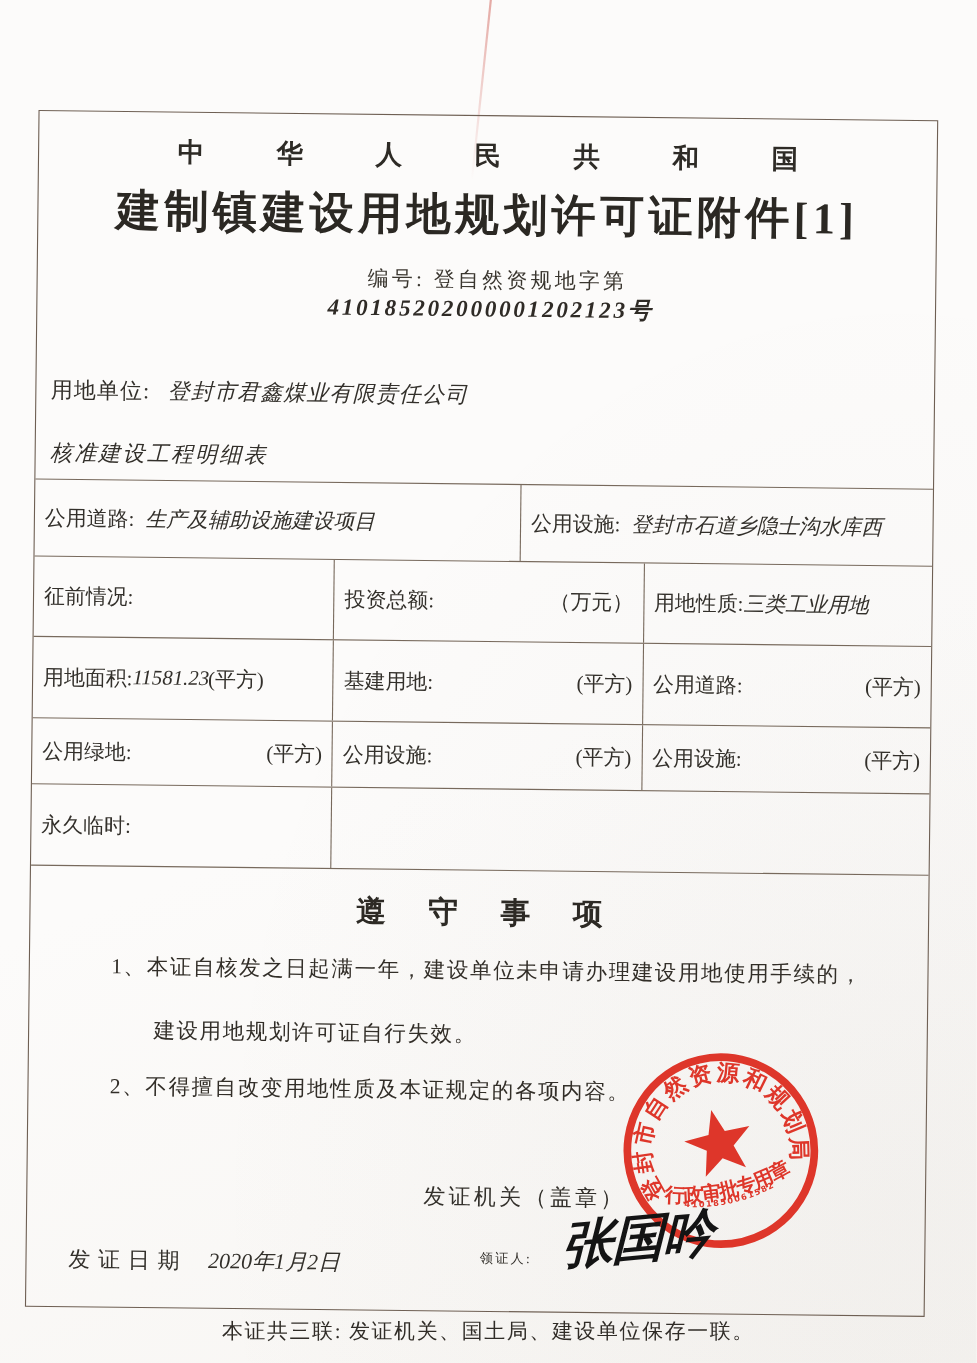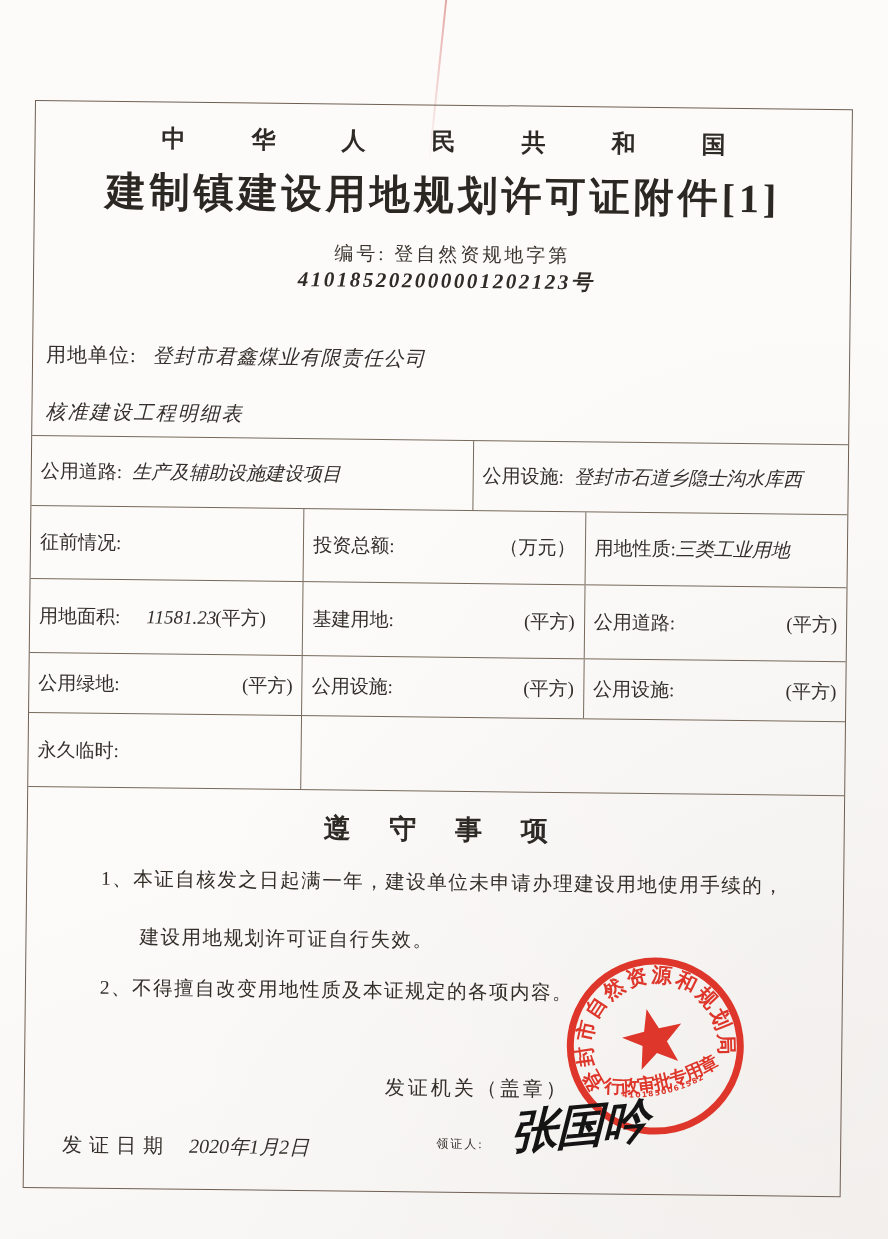--- a/index.html
+++ b/index.html
@@ -115,21 +115,21 @@
         </div>
         <div class="cell w-c3">
           <span class="lbl">用地性质:</span>
           <span class="hand">三类工业用地</span>
         </div>
       </div>
 
       <div class="trow r3">
         <div class="cell w-c1">
           <span class="lbl">用地面积:</span>
-          <span class="hand" style="margin-left:26px;">11581.23</span>
+          <span class="hand" style="">11581.23</span>
           <span style="margin-left:-1px;">(平方)</span>
         </div>
         <div class="cell w-c2">
           <span class="lbl">基建用地:</span>
           <span class="unit-right">(平方)</span>
         </div>
         <div class="cell w-c3">
           <span class="lbl">公用道路:</span>
           <span class="unit-right">(平方)</span>
         </div>
@@ -187,14 +187,15 @@
 
     <div class="abs daterow">
       <span class="date-label">发证日期</span>
       <span class="hand">2020年1月2日</span>
     </div>
     <div class="abs recipient">领证人:</div>
     <div class="abs signature">张国吟</div>
 
   </div>
 
+  <div class="footer-note">本证共三联: 发证机关、国土局、建设单位保存一联。</div>
 
 </div>
 
 </body></html>

